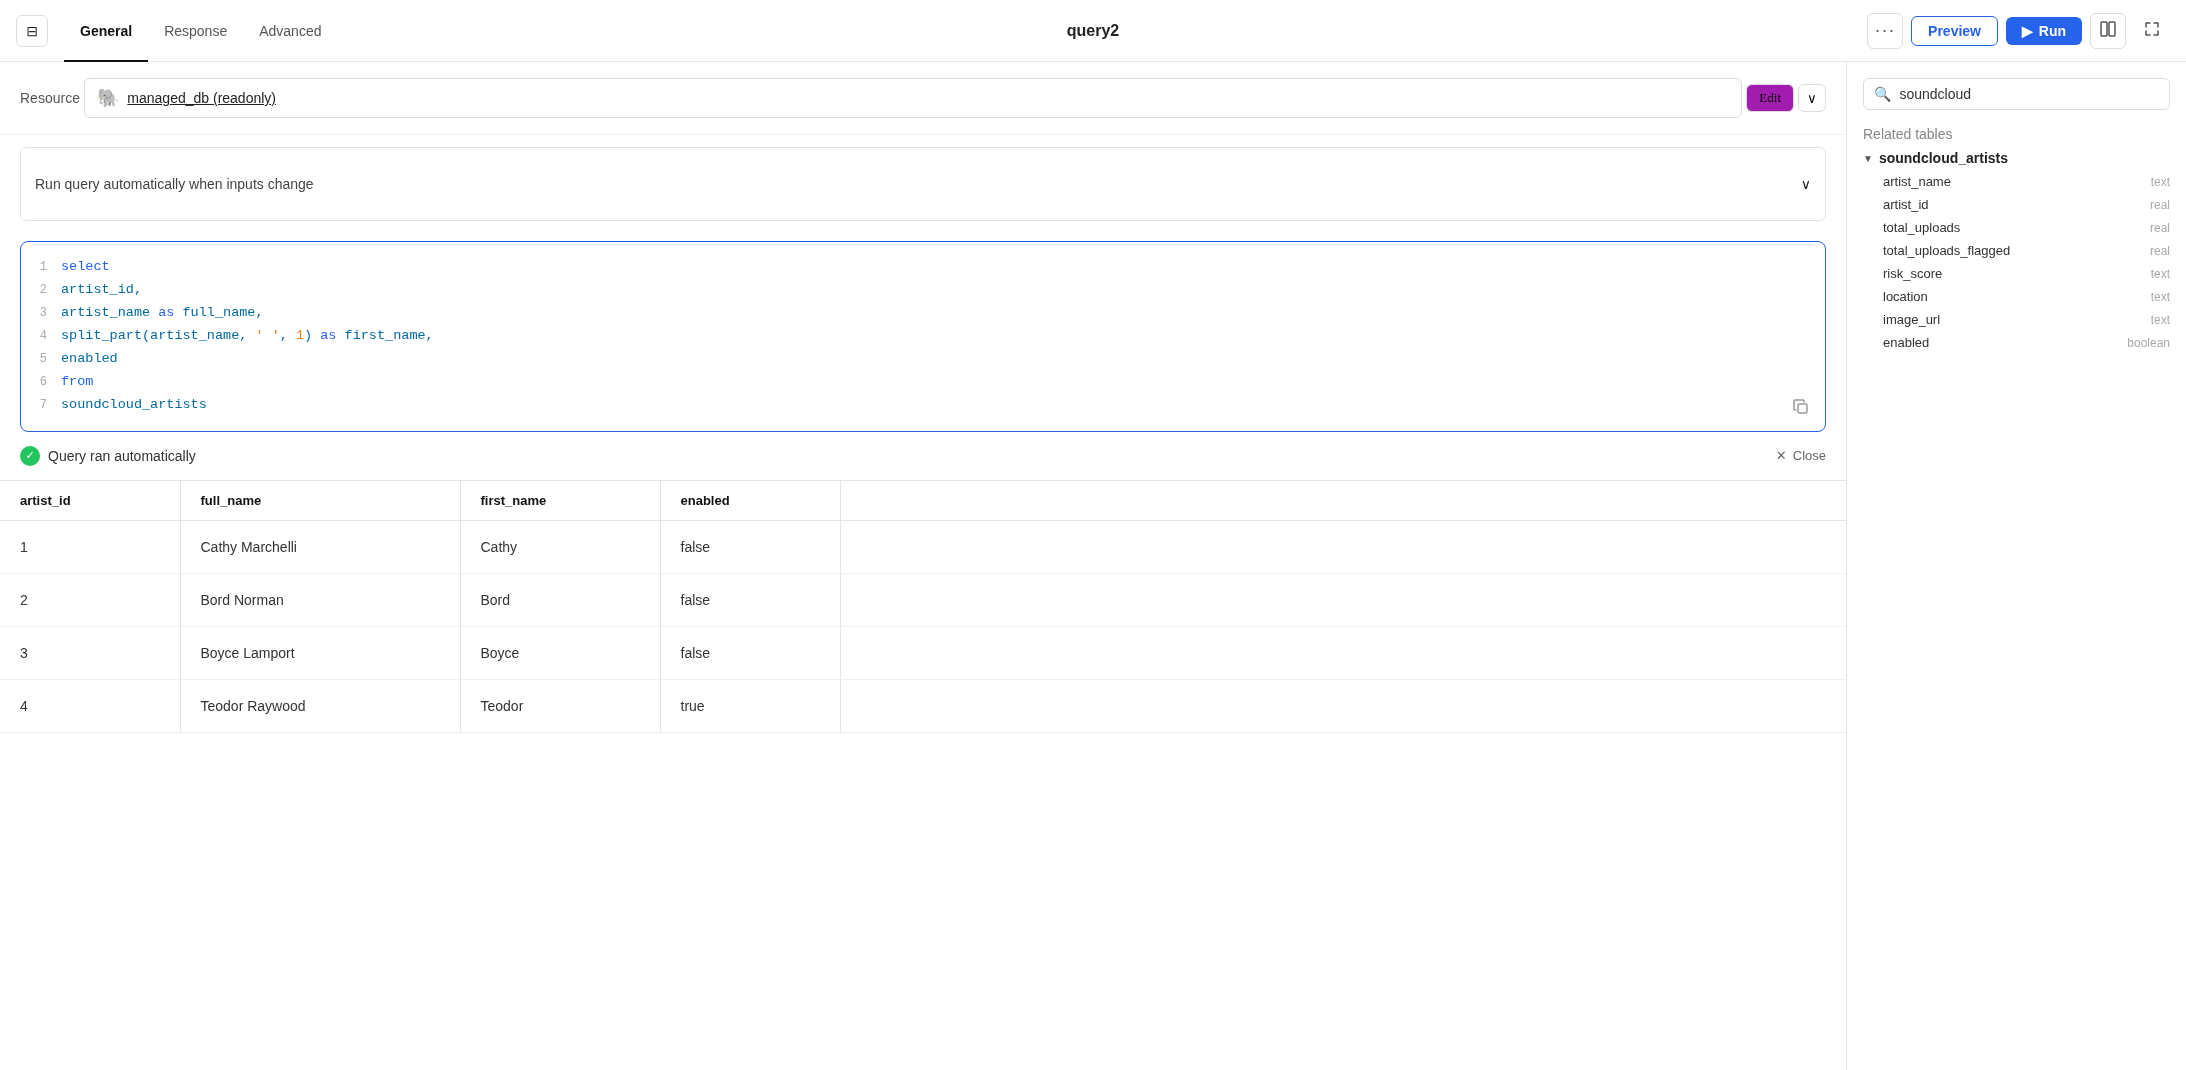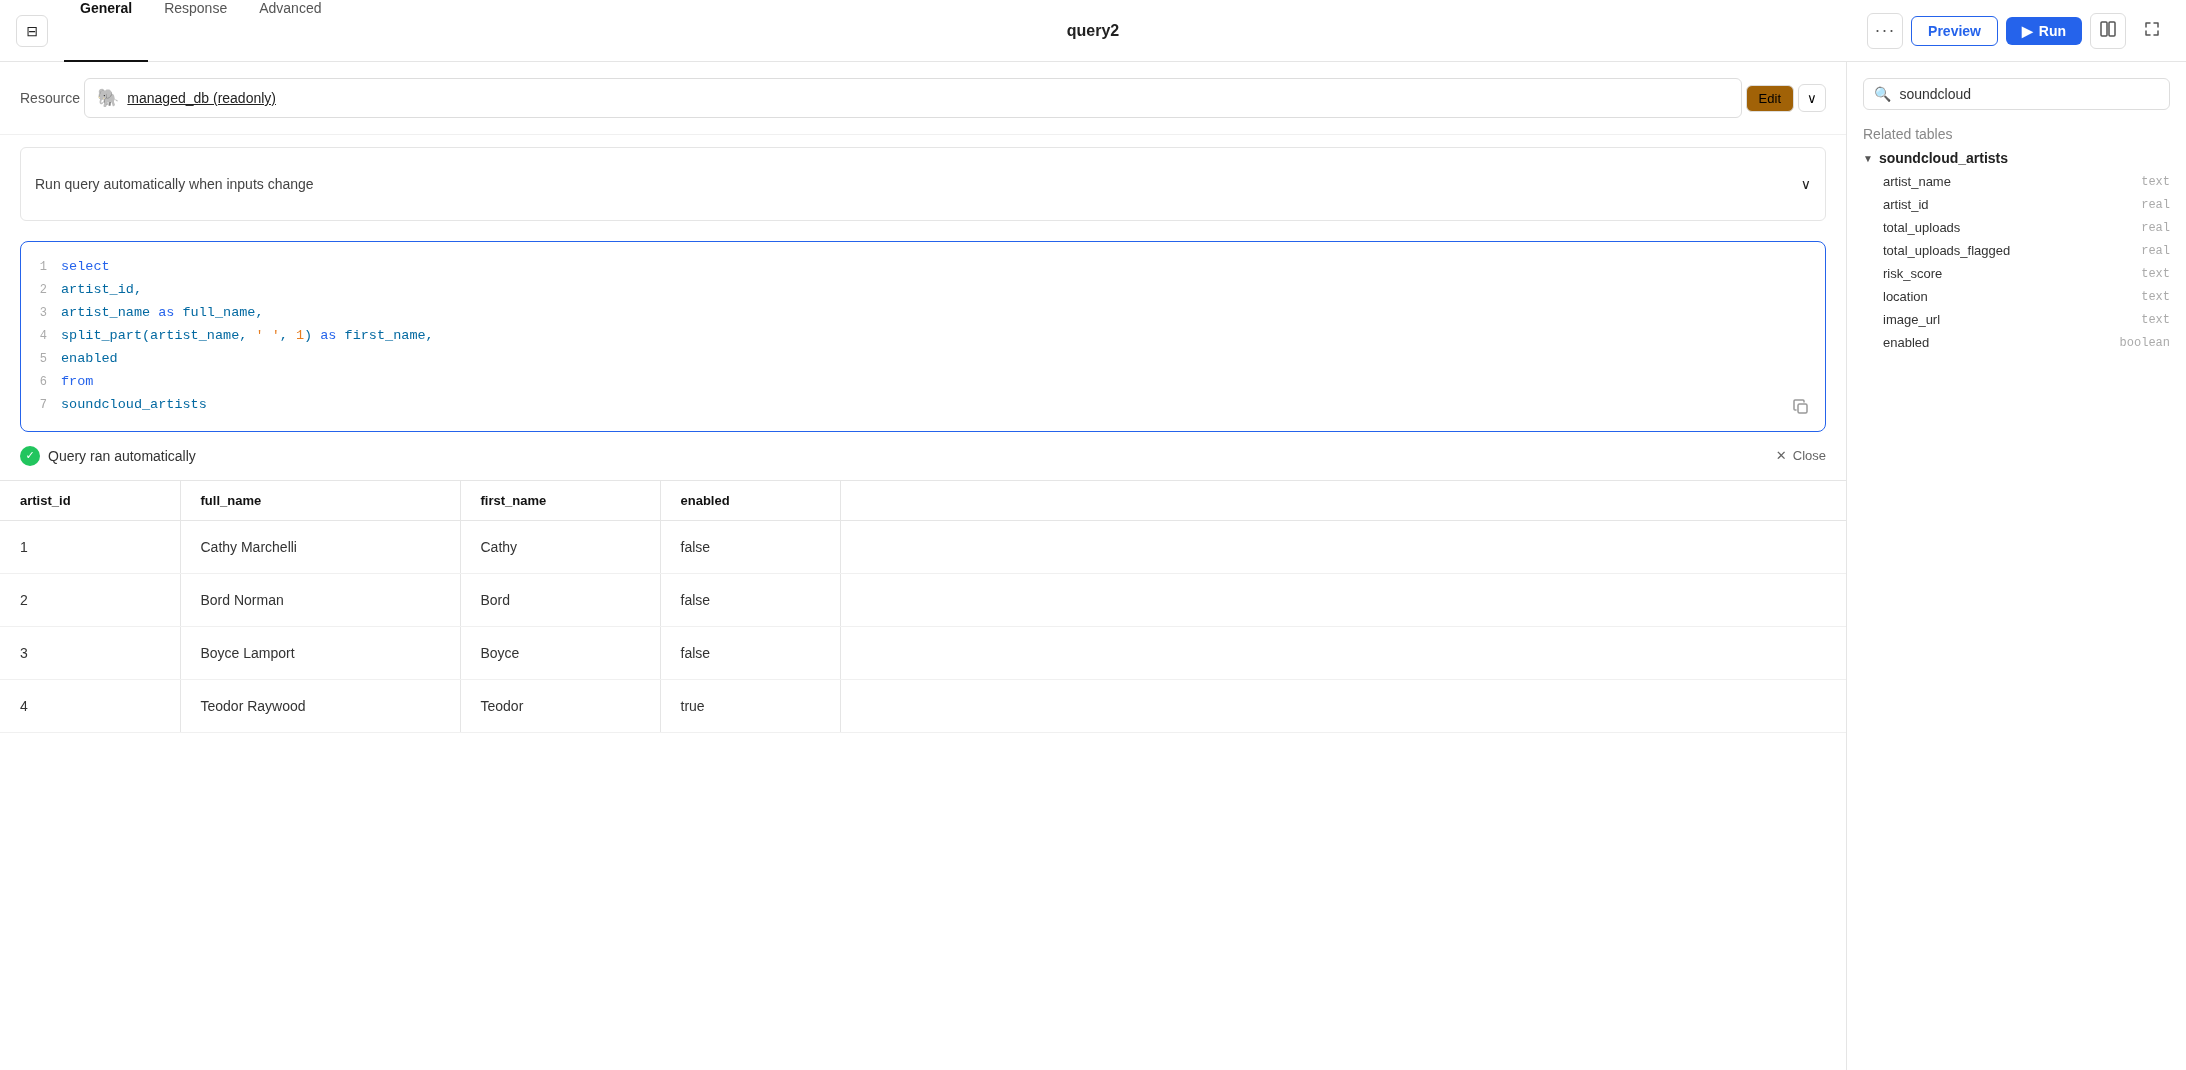--- a/index.html
+++ b/index.html
@@ -1,21 +1,21 @@
 <!DOCTYPE html>
 <html><head>
   <meta charset="utf-8">
   <style>
     * { box-sizing: border-box; margin: 0; padding: 0; }
     body { font-family: -apple-system, BlinkMacSystemFont, 'Segoe UI', sans-serif; font-size: 14px; background: #fff; color: #222; height: 1070px; overflow: hidden; }
 
     
     .topbar { display: flex; align-items: center; border-bottom: 1px solid #e5e5e5; padding: 0 16px; height: 62px; position: relative; }
     .topbar-left { display: flex; align-items: center; gap: 0; }
-    .tab { padding: 0 16px; height: 62px; display: flex; align-items: flex-start; font-size: 14px; color: #555; cursor: pointer; position: relative; }
+    .tab { padding: 0 16px; height: 62px; display: flex; align-items: center; font-size: 14px; color: #555; cursor: pointer; position: relative; }
     .tab.active { color: #111; font-weight: 600; }
     .tab.active::after { content: ''; position: absolute; bottom: 0; left: 0; right: 0; height: 2px; background: #111; }
     .sidebar-toggle { width: 32px; height: 32px; display: flex; align-items: center; justify-content: center; border: 1px solid #ddd; border-radius: 6px; cursor: pointer; margin-right: 16px; }
     .title-center { position: absolute; left: 50%; transform: translateX(-50%); font-size: 16px; font-weight: 600; }
     .topbar-right { margin-left: auto; display: flex; align-items: center; gap: 8px; }
     .btn-more { width: 36px; height: 36px; border: 1px solid #ddd; border-radius: 6px; display: flex; align-items: center; justify-content: center; cursor: pointer; background: #fff; }
     .btn-preview { padding: 6px 16px; border: 1.5px solid #2563eb; border-radius: 6px; background: #fff; color: #2563eb; font-weight: 600; cursor: pointer; font-size: 14px; }
     .btn-run { padding: 6px 16px; border: none; border-radius: 6px; background: #2563eb; color: #fff; font-weight: 600; cursor: pointer; font-size: 14px; display: flex; align-items: center; gap: 6px; }
     .btn-layout { width: 36px; height: 36px; border: 1px solid #ddd; border-radius: 6px; display: flex; align-items: center; justify-content: center; cursor: pointer; background: #fff; }
     .btn-expand { width: 36px; height: 36px; border: none; background: none; display: flex; align-items: center; justify-content: center; cursor: pointer; }
@@ -25,21 +25,21 @@
     .content { flex: 1; display: flex; flex-direction: column; overflow: hidden; }
     .sidebar-right { width: 340px; border-left: 1px solid #e5e5e5; display: flex; flex-direction: column; padding: 16px; }
 
     
     .resource-bar { display: flex; align-items: center; gap: 4px; padding: 16px 20px; border-bottom: 1px solid #f0f0f0; }
     .resource-label { font-size: 14px; color: #555; font-weight: 500; }
     .resource-select { flex: 1; border: 1px solid #ddd; border-radius: 6px; padding: 8px 12px; display: flex; align-items: center; gap: 8px; cursor: pointer; }
     .resource-icon { font-size: 18px; }
     .resource-name { font-size: 14px; text-decoration: underline; }
     .resource-actions { display: flex; align-items: center; gap: 4px; }
-    .btn-edit { padding: 5px 12px; border: 1px solid #ddd; border-radius: 6px; background: #a16207; cursor: pointer; font-size: 13px; }
+    .btn-edit { padding: 5px 12px; border: 1px solid #ddd; border-radius: 6px; background: #a21caf; cursor: pointer; font-size: 13px; font-family: Liberation Serif, serif; }
     .chevron-btn { width: 28px; height: 28px; display: flex; align-items: center; justify-content: center; border: 1px solid #ddd; border-radius: 6px; cursor: pointer; background: #fff; }
 
     
     .autorun-bar { margin: 12px 20px; border: 1px solid #e5e5e5; border-radius: 6px; padding: 28px 14px; display: flex; align-items: center; justify-content: space-between; cursor: pointer; }
     .autorun-text { font-size: 14px; color: #444; }
 
     
     .editor-container { margin: 8px 20px 0; border: 1.5px solid #2563eb; border-radius: 8px; flex: 0 0 auto; position: relative; overflow: hidden; }
     .editor-body { padding: 14px 0; font-family: 'Menlo', 'Monaco', 'Courier New', monospace; font-size: 13.5px; line-height: 1.7; }
     .editor-line { display: flex; align-items: baseline; }
@@ -71,21 +71,21 @@
 
     
     .search-box { display: flex; align-items: center; border: 1px solid #ddd; border-radius: 6px; padding: 7px 10px; gap: 8px; margin-bottom: 16px; }
     .search-input { border: none; outline: none; font-size: 14px; flex: 1; color: #333; background: transparent; }
     .search-icon { color: #aaa; font-size: 14px; }
     .related-label { font-size: 14px; color: #888; margin-bottom: 4px; }
     .table-group { margin-bottom: 8px; }
     .table-header { display: flex; align-items: center; gap: 6px; font-weight: 600; font-size: 14px; color: #222; padding: 4px 0; cursor: pointer; }
     .table-chevron { font-size: 10px; color: #555; }
     .table-field { display: flex; justify-content: space-between; align-items: center; padding: 4px 0 4px 20px; font-size: 13px; color: #333; }
-    .field-type { color: #aaa; font-size: 12px; font-family: Liberation Mono, monospace; }
+    .field-type { color: #aaa; font-size: 12px; }
   </style>
 </head>
 <body>
 
 <div class="topbar">
   <div class="topbar-left">
     <div class="sidebar-toggle">
       <span>⊟</span>
     </div>
     <div class="tab active">

